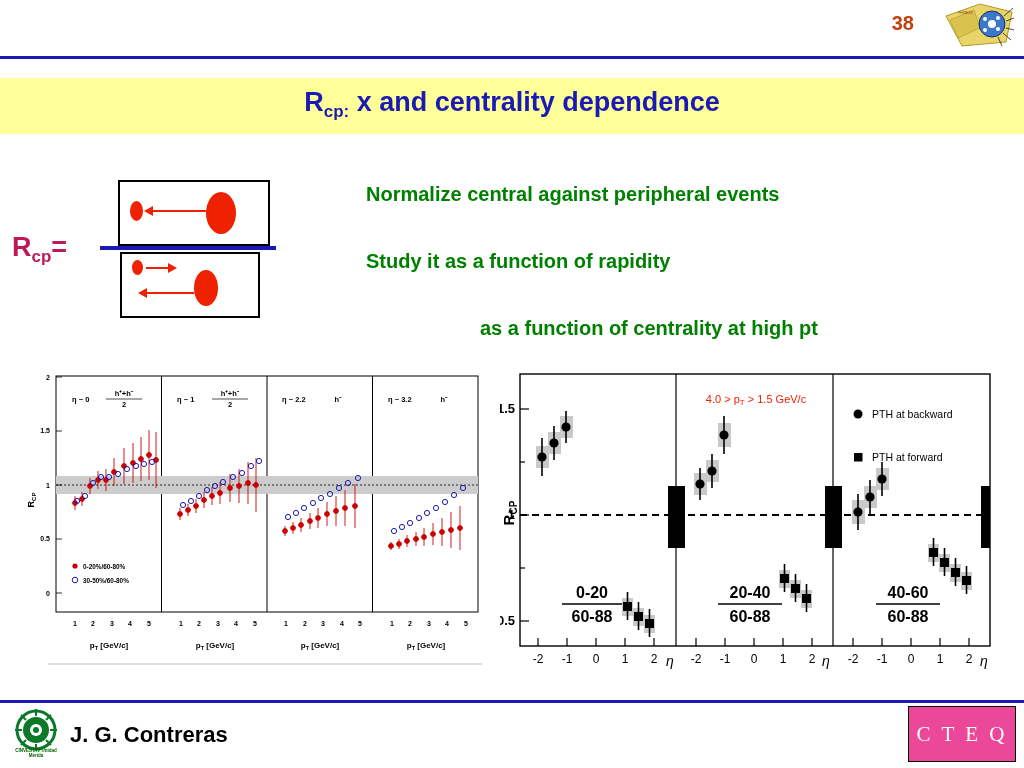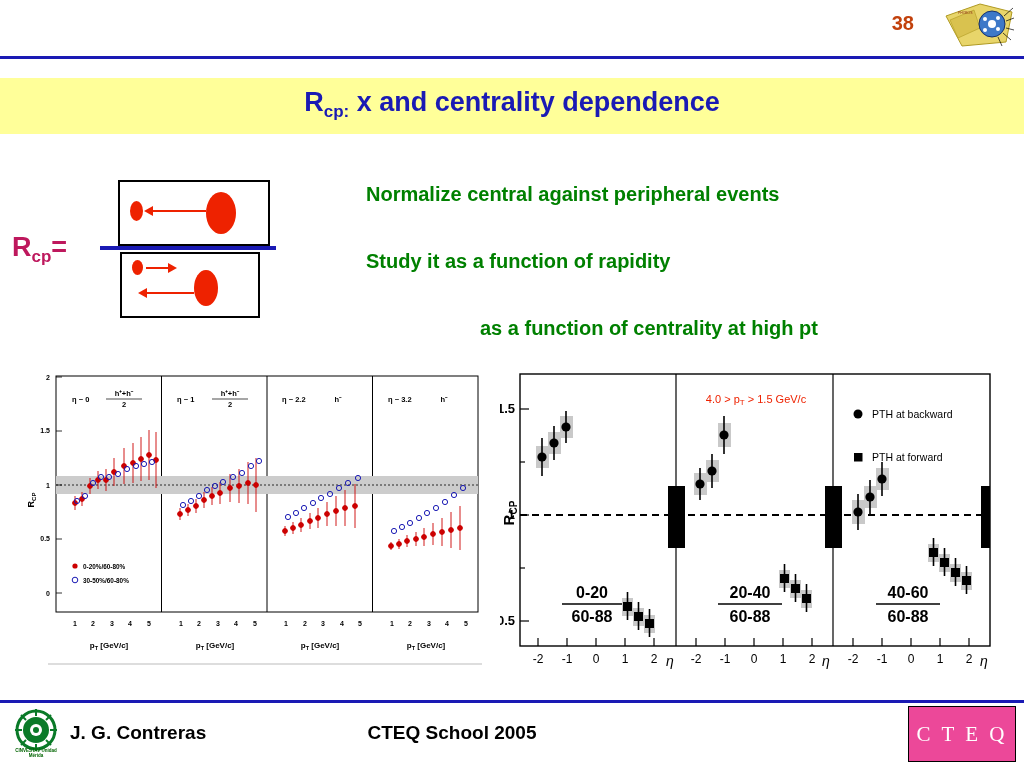--- a/index.html
+++ b/index.html
@@ -130,21 +130,21 @@
   .rule-bot {
     position: absolute;
     left: 0; top: 700px;
     width: 1024px;
     height: 3px;
     background: #1a1ab4;
   }
   .footer-author {
     position: absolute;
     left: 70px; top: 722px;
-    font-size: 19px;
+    font-size: 22px;
     font-weight: bold;
     color: #000;
   }
   .footer-center {
     position: absolute;
     left: 0; top: 722px;
     width: 1024px;
     text-align: center;
     padding-right: 120px;
     box-sizing: border-box;
@@ -662,19 +662,18 @@
         <line x1="13" y1="7" x2="18" y2="12"></line>
         <line x1="38" y1="32" x2="43" y2="37"></line>
         <line x1="43" y1="7" x2="38" y2="12"></line>
         <line x1="18" y1="32" x2="13" y2="37"></line>
       </g>
     </svg>
   </div>
   <div class="cinvestav-text">CINVESTAV Unidad Mérida</div>
 
   <div class="footer-author">J. G. Contreras</div>
-  <div class="footer-center">CTEQ School 2005</div>
 
   <div class="cteq-box">
     <span>C T E Q</span>
   </div>
 
 </div>
 
 </body></html>

